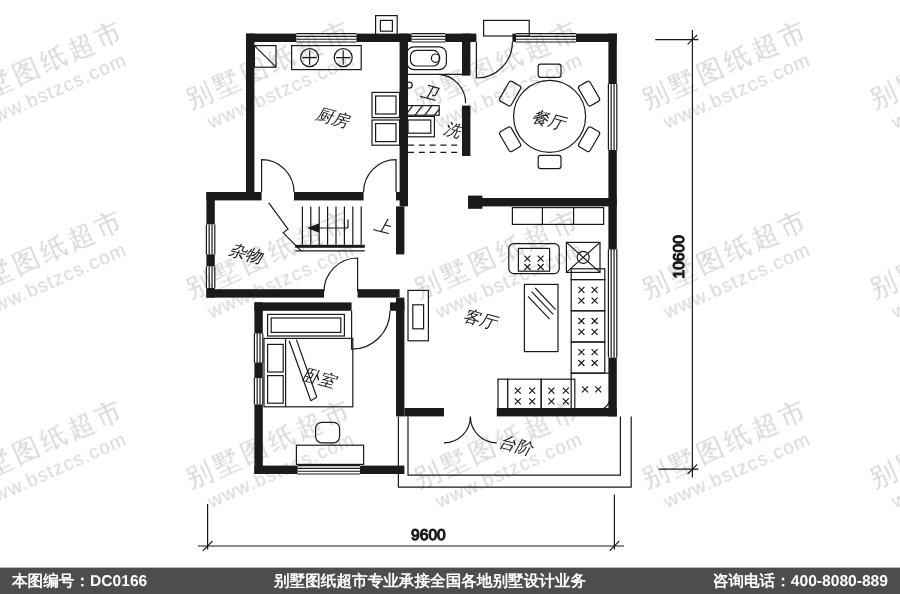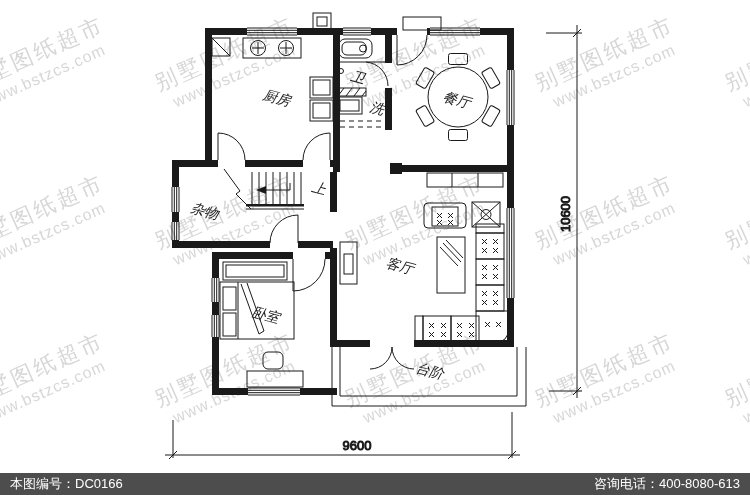--- a/index.html
+++ b/index.html
@@ -7,21 +7,21 @@
          font-family:"Liberation Sans",sans-serif;}
   svg{display:block;}
   svg text{font-family:"Liberation Sans",sans-serif;}
   .room-label{fill:#1a1a1a;font-size:14px;font-style:italic;}
   .dim-label{fill:#1a1a1a;font-size:13px;}
   .wm-big{font-size:22px;letter-spacing:3px;}
   .wm-small{font-size:16px;letter-spacing:1px;}
   .footer{position:absolute;left:0;bottom:0;width:750px;height:22px;
           display:flex;align-items:center;justify-content:space-between;
           padding:0 10px;box-sizing:border-box;
-          color:#fff;font-size:13px;font-weight:normal;white-space:nowrap;}
+          color:#fff;font-size:13px;font-weight:bold;white-space:nowrap;}
 </style>
 </head>
 <body>
 
 <div class="stage">
 
 <svg width="750" height="473" viewBox="0 0 750 473">
   <defs>
     <pattern id="wm" width="190" height="158" patternUnits="userSpaceOnUse" x="-55" y="-18">
       <g transform="translate(95,84) rotate(-24)" fill="#d7d7d7" text-anchor="middle">
@@ -201,16 +201,17 @@
       <text class="room-label" x="311" y="191" transform="rotate(15,311,191)">上</text>
       <text class="room-label" x="385" y="267" transform="rotate(15,385,267)">客厅</text>
       <text class="room-label" x="251" y="316" transform="rotate(15,251,316)">卧室</text>
       <text class="room-label" x="415" y="372" transform="rotate(15,415,372)">台阶</text>
     </g>
   </g>
 </svg>
 
   <div class="footer" style="background: rgb(77, 77, 77);">
     <span>本图编号：DC0166</span>
-    <span>咨询电话：400-8080-613</span>
+    <span>别墅图纸超市专业承接全国各地别墅设计业务</span>
+    <span>咨询电话：400-8080-889</span>
   </div>
 
 </div>
 
 </body></html>

